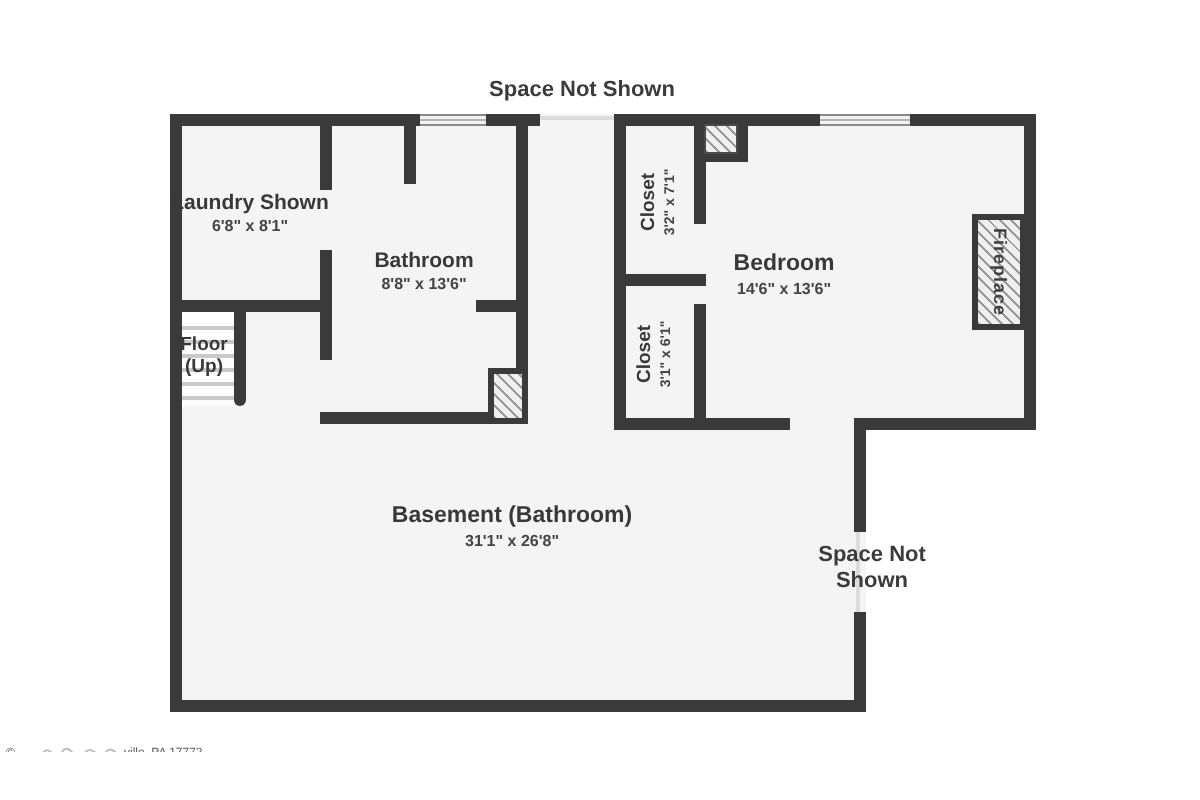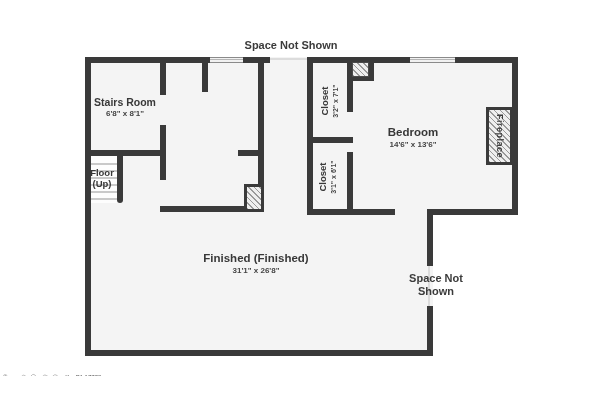--- a/index.html
+++ b/index.html
@@ -98,47 +98,51 @@
 
   <div class="label" style="left:291px;top:45px">
     <div class="area-label">Space Not Shown</div>
   </div>
   <div class="label" style="left:436px;top:284px">
     <div class="area-label">Space Not
 Shown</div>
   </div>
 
   <div class="label" style="left:125px;top:107px">
-    <div class="room-name">Stairs Room</div>
+    <div class="room-name">Laundry Shown</div>
     <div class="room-dims">6'8" x 8'1"</div>
   </div>
 
+  <div class="label" style="left:212px;top:136px">
+    <div class="room-name">Bathroom</div>
+    <div class="room-dims">8'8" x 13'6"</div>
+  </div>
 
   <div class="label vccw" style="left:330px;top:101px">
     <div class="room-name sm">Closet</div>
     <div class="room-dims sm">3'2" x 7'1"</div>
   </div>
 
   <div class="label vccw" style="left:328px;top:177px">
     <div class="room-name sm">Closet</div>
     <div class="room-dims sm">3'1" x 6'1"</div>
   </div>
 
-  <div class="label" style="left:413px;top:138px">
+  <div class="label" style="left:392px;top:138px">
     <div class="room-name lg">Bedroom</div>
     <div class="room-dims">14'6" x 13'6"</div>
   </div>
 
   <div class="label" style="left:102px;top:179px">
     <div class="room-name sm">Floor</div>
     <div class="room-name sm">(Up)</div>
   </div>
 
   <div class="label" style="left:256px;top:264px">
-    <div class="room-name lg">Finished (Finished)</div>
+    <div class="room-name lg">Basement (Bathroom)</div>
     <div class="room-dims">31'1" x 26'8"</div>
   </div>
 
   <div class="label vcw" style="left:499.5px;top:136px">
     <div class="fp-label">Fireplace</div>
   </div>
 
   <div class="addr" style="left:3px;top:374px">©</div>
   <svg class="scribble" style="left:8px;top:371px" width="115" height="14" viewBox="0 0 115 14">
     <path d="M2 9 C 6 2, 9 12, 13 6 S 19 11, 23 5 S 30 12, 34 6 S 41 10, 45 5 S 52 12, 56 6" fill="none" stroke="#bdbdbd" stroke-width="1"></path>

